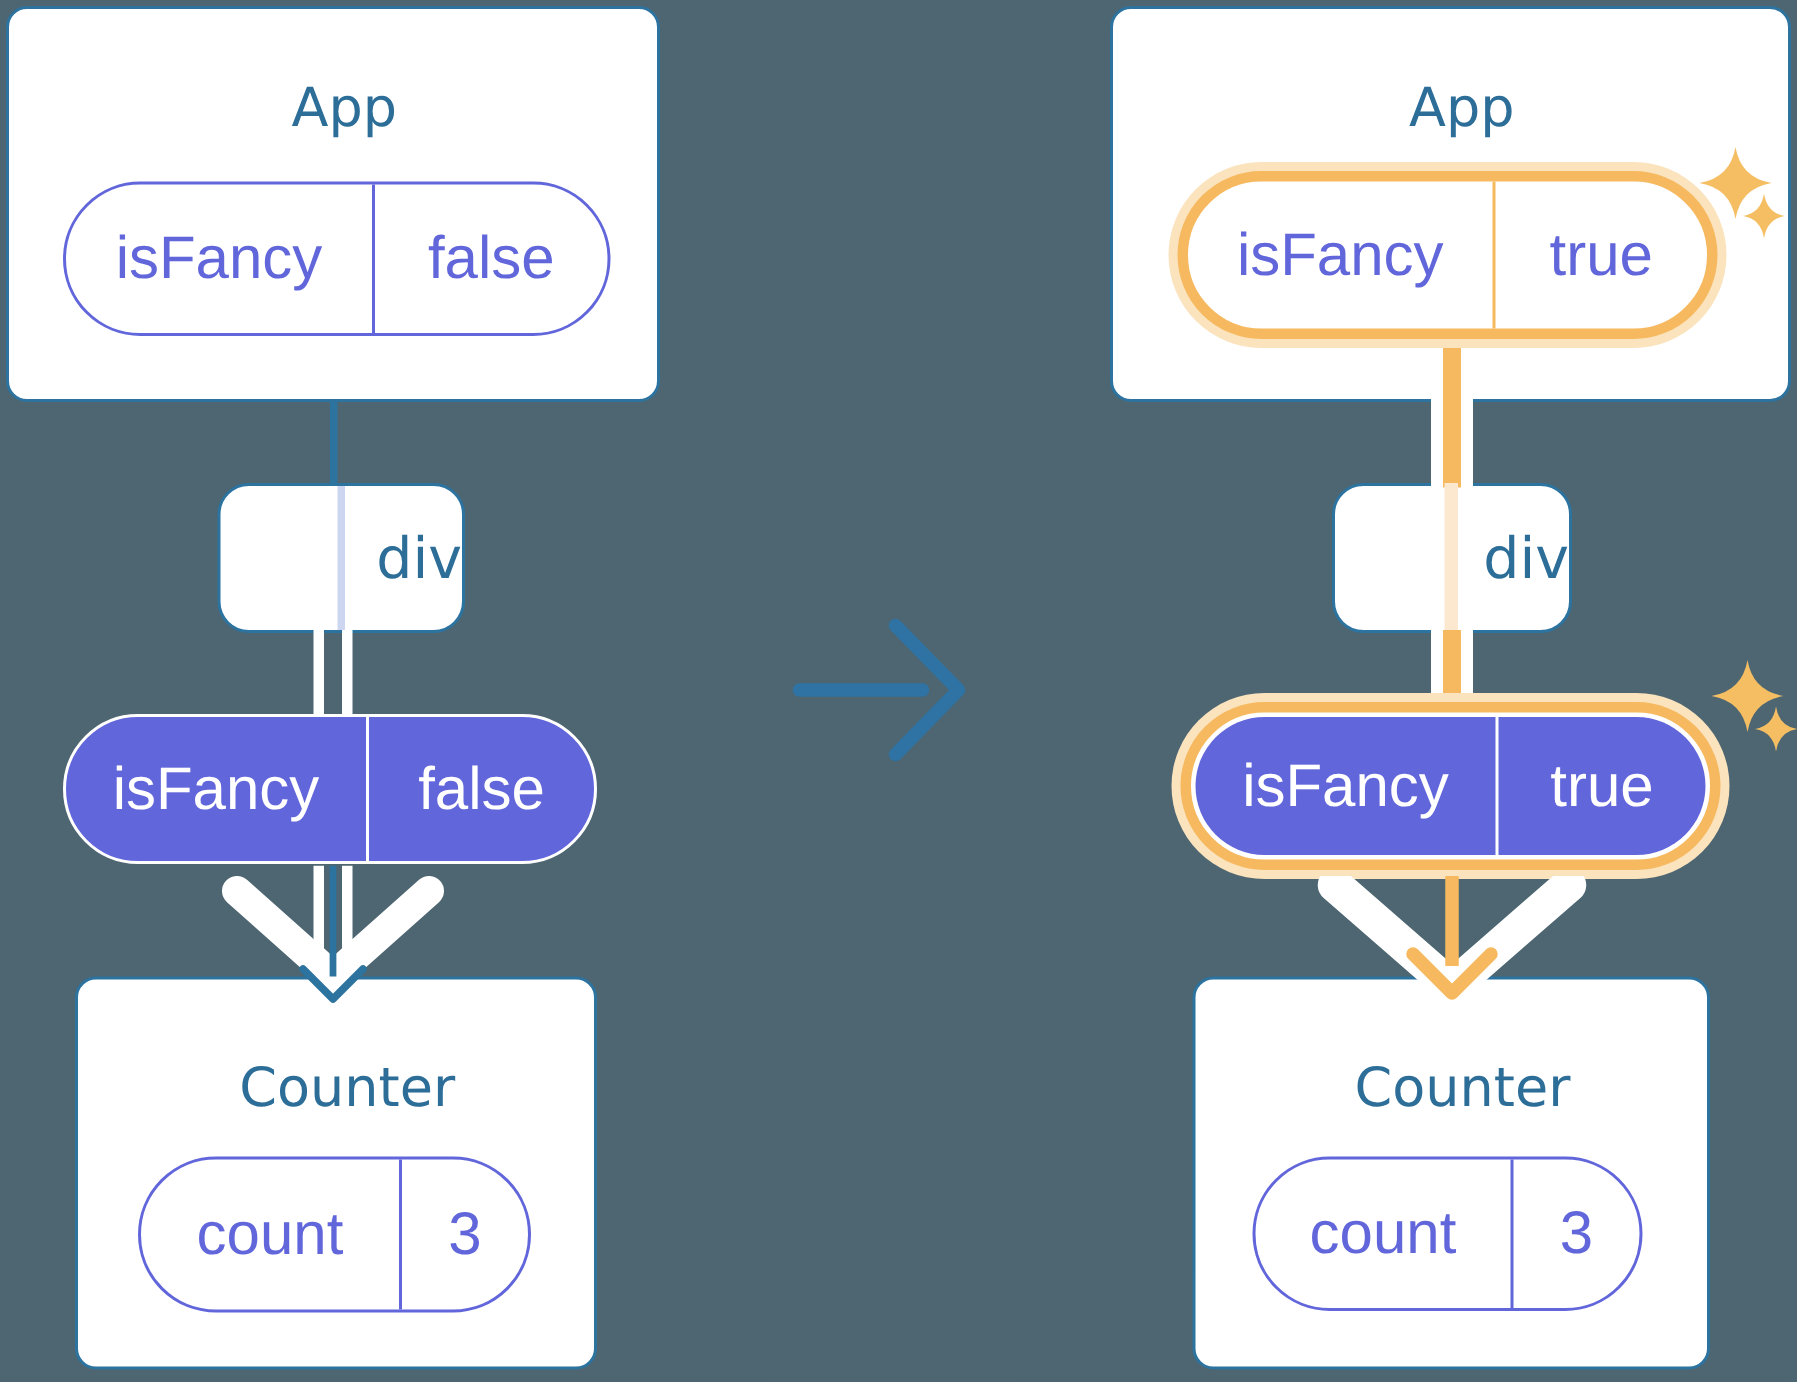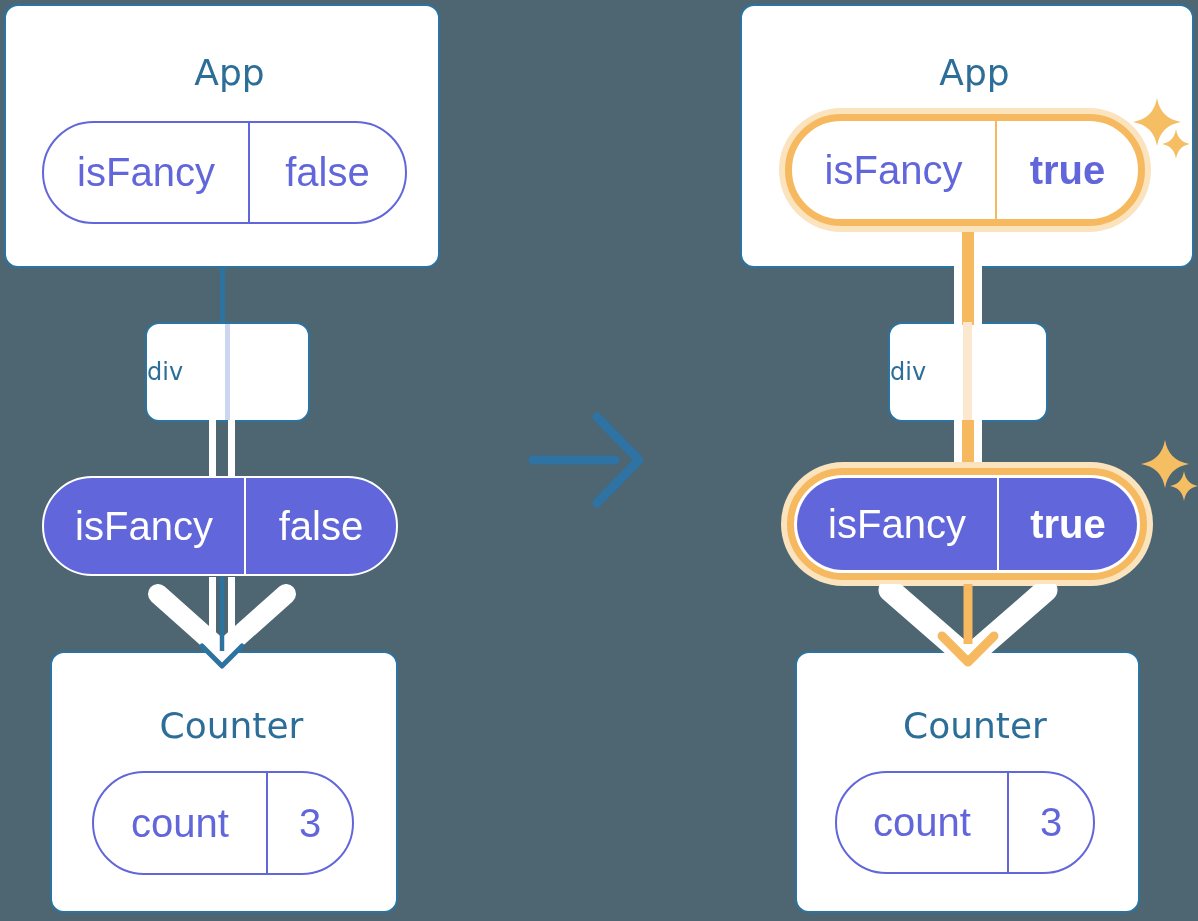--- a/index.html
+++ b/index.html
@@ -24,25 +24,26 @@
     left: 15px; right: 0;
     text-align: center;
     font-family: "DejaVu Sans", sans-serif;
     font-size: 36px;
     font-weight: 500;
     color: var(--heading-text, #2D6E99);
   }
   .div-card {
     display: flex;
     align-items: center;
-    justify-content: flex-start;
+    justify-content: flex-end;
     font-family: "DejaVu Sans", sans-serif;
-    font-size: 24px;
+    font-size: 38px;
     font-weight: 500;
     color: var(--heading-text, #2D6E99);
+    border-radius: 21px;
   }
   .div-label { position: relative; z-index: 6; }
 
   
   .pill {
     position: absolute;
     display: flex;
     align-items: stretch;
     font-size: 40px;
     justify-content: center;
@@ -60,21 +61,21 @@
     background: #fff;
   }
   .state-pill .cell-name { border-right: 2.5px solid var(--purple, #6266DB); }
   .prop-pill {
     background: var(--purple, #6266DB);
     border: 2.5px solid #fff;
     border-radius: 52px;
     color: #fff;
   }
   .prop-pill .cell-name { border-right: 2.5px solid #fff; }
-  .bold { font-weight: 700; }
+  .bold { font-weight: 400; }
 
   
   .fancy {
     border: 7px solid var(--orange, #F6B95F);
     box-shadow: 0 0 0 6px var(--orange-glow, #FBE3BD);
     border-radius: 58px;
     background: #fff;
     z-index: 4;
   }
   .fancy-state { color: var(--purple, #6266DB); }

